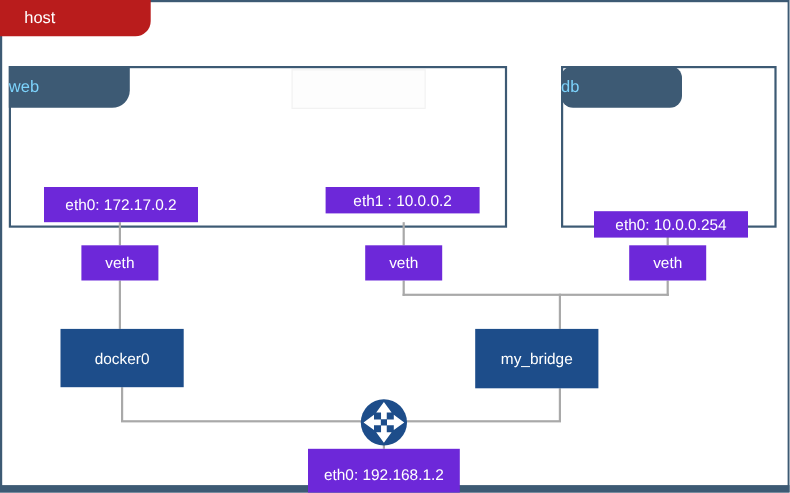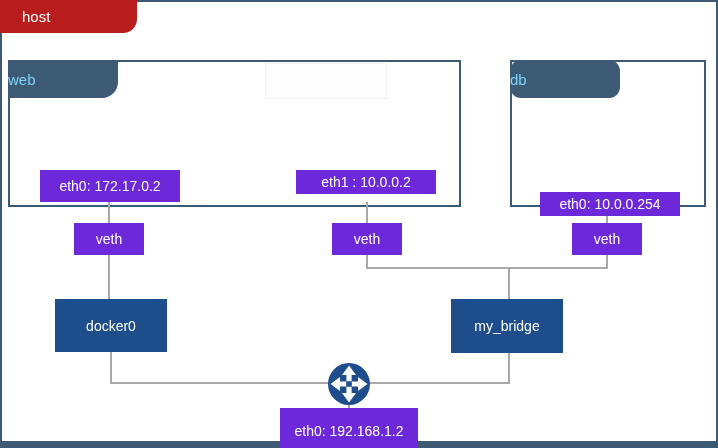--- a/index.html
+++ b/index.html
@@ -43,21 +43,21 @@
   .eth0-web{left:40px;top:170px;width:140px;height:32px;}
   .eth1-web{left:296px;top:170px;width:140px;height:24px;}
   .eth0-db{left:540px;top:170px;width:140px;height:24px;margin-top:22px;}
   .host-eth0{left:280px;top:408px;width:138px;height:46px;}
   .veth1{left:74px;top:223px;width:70px;height:32px;}
   .veth2{left:332px;top:223px;width:70px;height:32px;}
   .veth3{left:572px;top:223px;width:70px;height:32px;}
   .bridge{background:#1d4d8a;color:#fff;font-size:14px;
     display:flex;align-items:center;justify-content:center;}
   .docker0{left:55px;top:299px;width:112px;height:53px;text-align:center;}
-  .my-bridge{left:451px;top:299px;width:112px;height:54px;}
+  .my-bridge{left:432px;top:299px;width:112px;height:54px;}
   .router{left:327px;top:362px;width:44px;height:44px;}
 </style>
 </head>
 <body>
 
 <div class="canvas">
 
   <div class="abs host-frame"></div>
   <div class="abs host-tab">
     <span>host</span>

